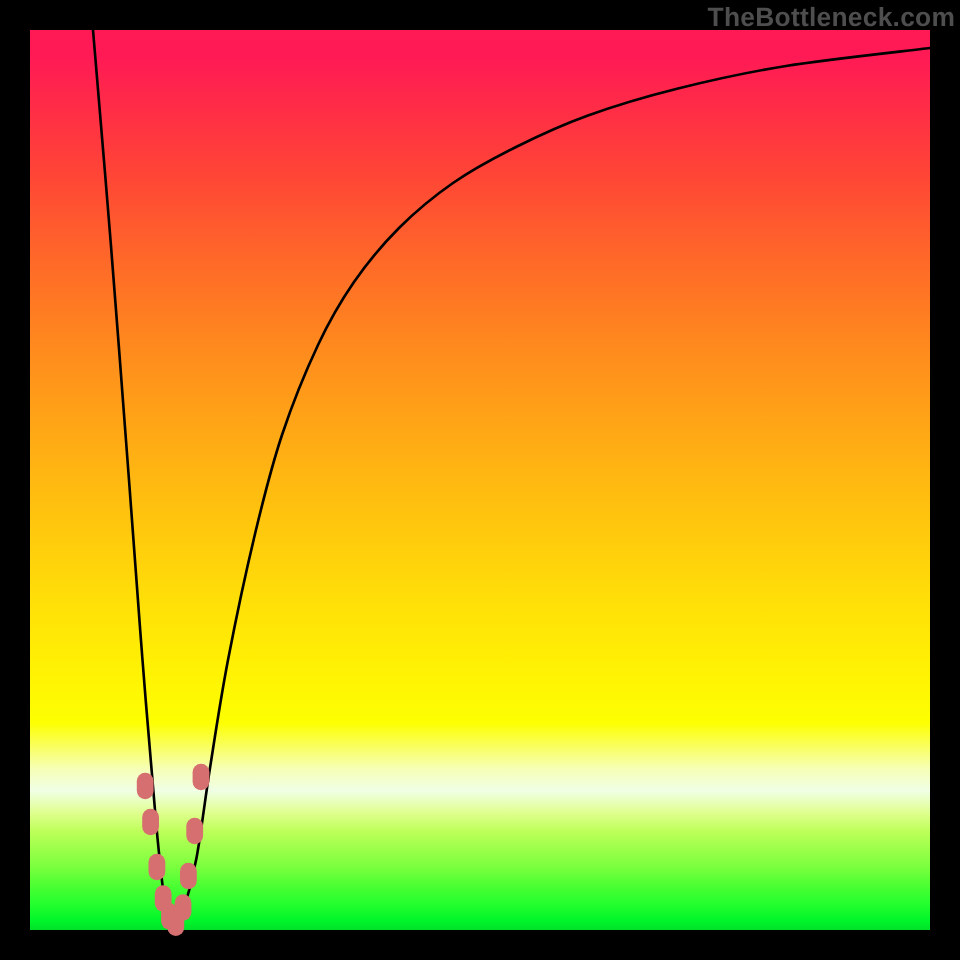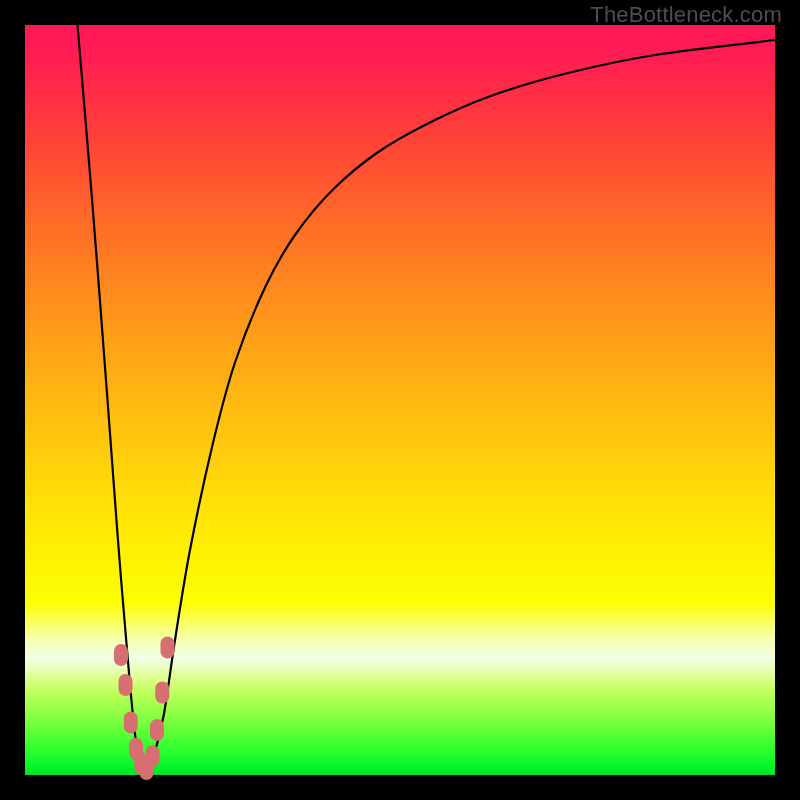--- a/index.html
+++ b/index.html
@@ -43,24 +43,24 @@
       #7aff3e 93%,
       #4dff33 95%,
       #26ff2e 97%,
       #00f52a 99%,
       #00e028 100%
     );
   }
   .watermark {
     position: absolute;
     top: 2px;
-    right: 18px;
+    right: 4px;
     color: #4e4e4e;
     font-size: 22px;
-    font-weight: 400;
+    font-weight: 700;
     letter-spacing: 0.2px;
     user-select: none;
   }
   svg.curve {
     position: absolute;
     left: 0;
     top: 0;
     width: 750px;
     height: 750px;
     overflow: visible;

